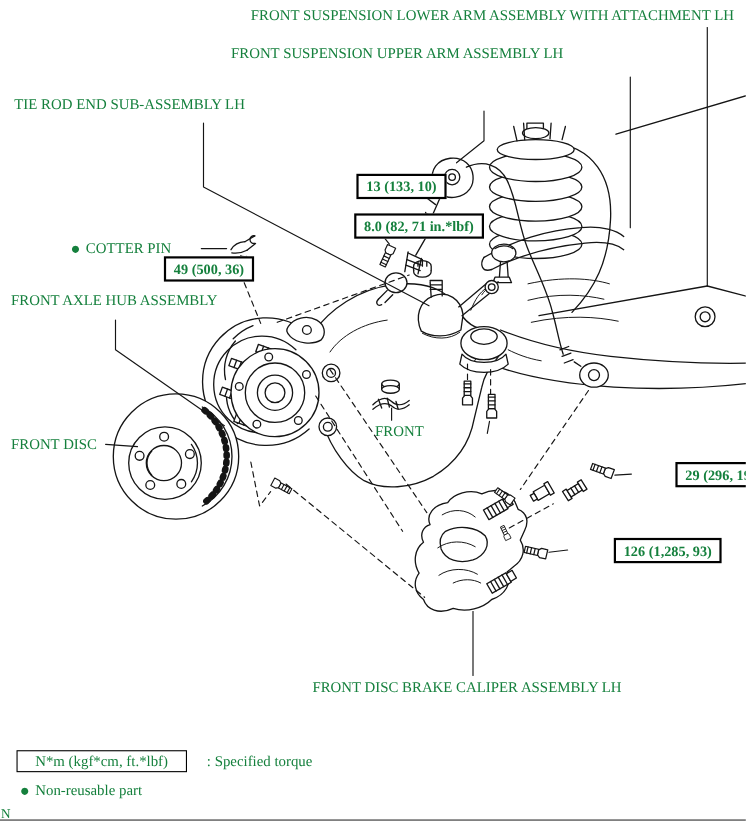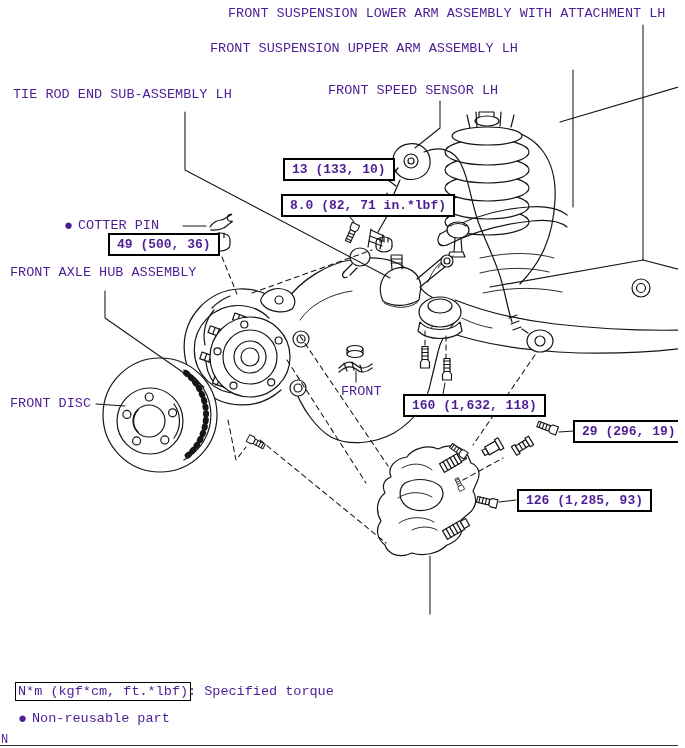--- a/index.html
+++ b/index.html
@@ -1,31 +1,31 @@
 <!DOCTYPE html>
 <html><head>
 <meta charset="utf-8">
 <style>
   html,body{margin:0;padding:0;background:#fff;}
   #stage{position:relative;width:678px;height:748px;background:#ffffff;overflow:hidden;
-         font-family:Liberation Mono, monospace;color:#4c1d95;}
+         font-family:Liberation Serif, serif;color:#15803d;}
   #art{position:absolute;left:0;top:0;}
   
   #art path,#art circle,#art ellipse,#art rect,#art line{stroke:#151515;fill:none;stroke-width:1.2;stroke-linecap:round;stroke-linejoin:round;}
   #art .w{fill:#ffffff;}
   #art .ld{stroke-width:1.05;}
   #art .dash{stroke-dasharray:5 4;stroke-width:1.05;}
   #art .vent{stroke-width:6;stroke-dasharray:1.4 5.2;}
   #art .thin{stroke-width:0.9;}
   .lbl{position:absolute;font-size:13.5px;line-height:15px;white-space:nowrap;}
   .tbox{position:absolute;border:2px solid #000;background:#fff;font-size:13px;font-weight:bold;
-        line-height:15px;padding:2px 7px;white-space:nowrap;}
+        line-height:15px;padding:2px 7px;white-space:nowrap;margin-left:41px;}
   .bullet{display:inline-block;font-size:15px;line-height:14px;vertical-align:-1px;margin-right:5px;}
   .legendbox{position:absolute;border:1.5px solid #000;background:#fff;font-size:13.5px;
-             padding:1px 2px;white-space:nowrap;}
+             padding:1px 16px;white-space:nowrap;}
   .footN{position:absolute;font-size:12px;}
 </style>
 </head>
 <body>
 
 <div id="stage">
 
   <svg id="art" width="685" height="748" viewBox="0 0 685 748">
     <defs>
       <g id="bolt">
@@ -274,32 +274,31 @@
       <path class="dash" d="M535,355 L473,445"></path>
       <path class="dash" d="M463,480 L503,458"></path>
     </g>
 
     <path class="thin" d="M0,745.5 H685"></path>
   </svg>
 
   <div class="lbl" style="left:228px;top:6px;">FRONT SUSPENSION LOWER ARM ASSEMBLY WITH ATTACHMENT LH</div>
   <div class="lbl" style="left:210px;top:41px;">FRONT SUSPENSION UPPER ARM ASSEMBLY LH</div>
   <div class="lbl" style="left:13px;top:87px;">TIE ROD END SUB-ASSEMBLY LH</div>
-  <div class="lbl" style="left:328px;top:83px;">FRONT SPEED SENSOR LH</div>
 
   <div class="lbl" style="left:64px;top:218px;"><span class="bullet">●</span><span>COTTER PIN</span></div>
 
   <div class="lbl" style="left:10px;top:265px;">FRONT AXLE HUB ASSEMBLY</div>
   <div class="lbl" style="left:10px;top:396px;">FRONT DISC</div>
   <div class="lbl" style="left:341px;top:384px;">FRONT</div>
+  <div class="lbl" style="left:284px;top:617px;">FRONT DISC BRAKE CALIPER ASSEMBLY LH</div>
 
   <div class="tbox" style="left:283px;top:158px;">13 (133, 10)</div>
   <div class="tbox" style="left:281px;top:194px;">8.0 (82, 71 in.*lbf)</div>
   <div class="tbox" style="left:108px;top:233px;">49 (500, 36)</div>
-  <div class="tbox" style="left:403px;top:394px;">160 (1,632, 118)</div>
   <div class="tbox" style="left:573px;top:420px;">29 (296, 19)</div>
   <div class="tbox" style="left:517px;top:489px;">126 (1,285, 93)</div>
 
   <div class="legendbox" style="left:15px;top:682px;">N*m (kgf*cm, ft.*lbf)</div>
   <div class="lbl" style="left:151px;top:684px;margin-left:37px;">: Specified torque</div>
   <div class="lbl" style="left:18px;top:711px;"><span class="bullet">●</span><span>Non-reusable part</span></div>
 
   <div class="footN" style="left:1px;top:733px;">N</div>
 </div>
 

